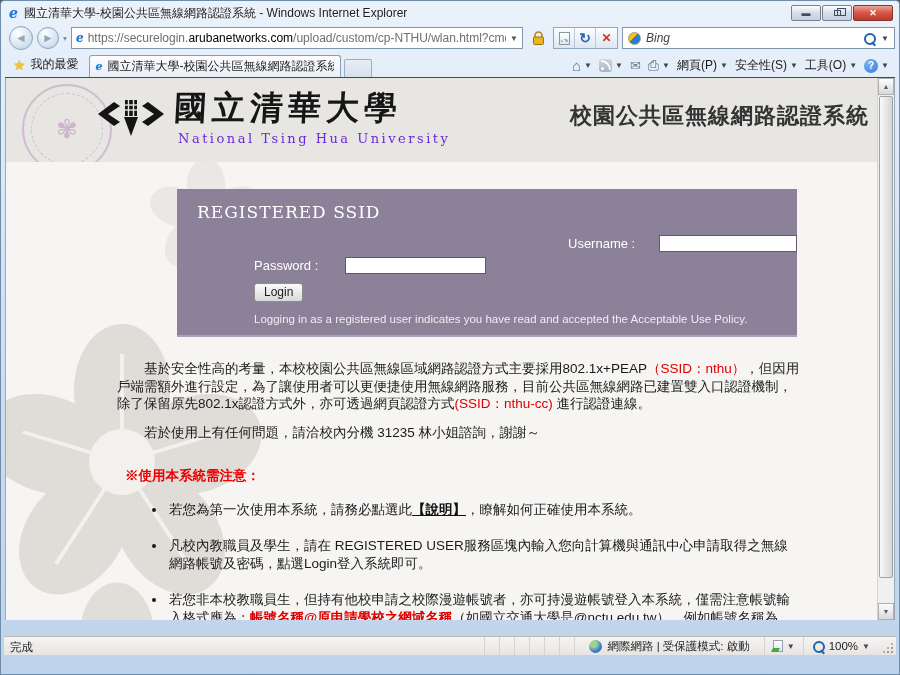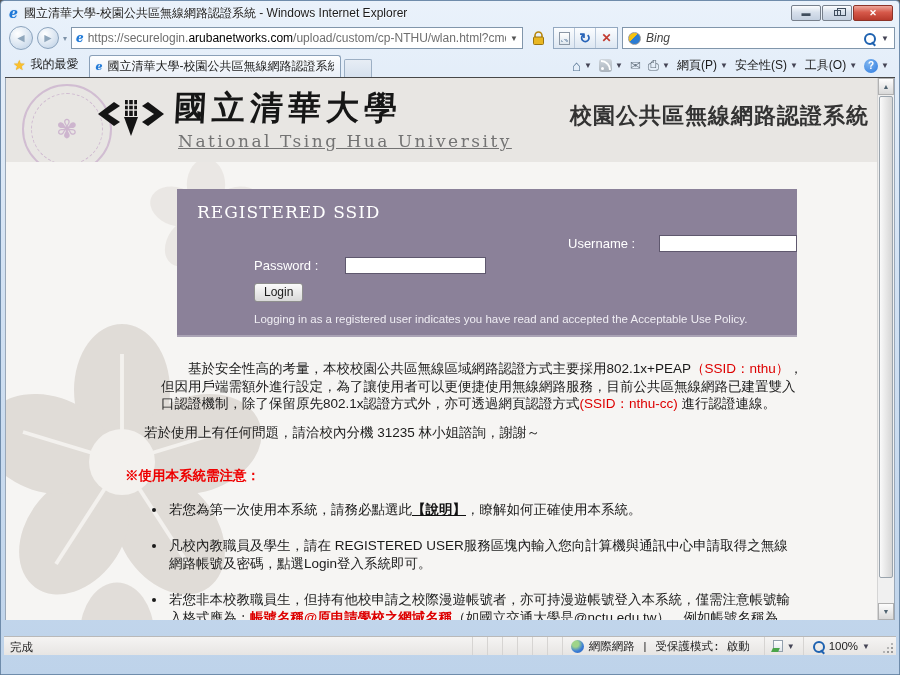--- a/index.html
+++ b/index.html
@@ -75,59 +75,59 @@
   .pagearea{ flex:1; position:relative; overflow:hidden; background:#f6f5f3;}
 
   .banner{ position:relative; height:84px; background:#e8e6e3; overflow:hidden; z-index:2;}
   .seal{ position:absolute; left:16px; top:6px; width:90px; height:90px; border-radius:50%;
     border:2px solid rgba(171,122,182,.5); opacity:.75; }
   .seal:before{ content:""; position:absolute; inset:7px; border:1px dashed rgba(171,122,182,.55); border-radius:50%;}
   .seal-star{ position:absolute; inset:0; display:flex; align-items:center; justify-content:center; color:rgba(171,122,182,.6); font-size:26px;}
   .emblem{ position:absolute; left:92px; top:18px;}
   .uni-zh{ position:absolute; left:168px; top:8px; font-size:33px; font-weight:bold; letter-spacing:5px; color:#161616;
     font-family:"DejaVu Serif", serif; transform:skewX(-3deg);}
-  .uni-en{ position:absolute; left:172px; top:53px; font-size:17px; letter-spacing:2.5px; color:#737373; font-family:"DejaVu Serif", serif;text-decoration:underline;}
+  .uni-en{ position:absolute; left:172px; top:53px; font-size:13px; letter-spacing:2.5px; color:#6d28d9; font-family:"DejaVu Serif", serif;}
   .sys-title{ position:absolute; right:8px; top:23px; font-size:22px; font-weight:600; letter-spacing:1px; color:#333;}
 
   .flower{ position:absolute; z-index:0; }
 
   .bodyarea{ position:relative; z-index:1;}
   .loginbox{ position:relative; margin:27px 0 0 171px; width:620px; height:148px; background:#8b8199; border-bottom:2px solid #aaa3b5;}
   .lb-head{ padding:13px 0 0 20px; color:#fff; font-size:17px; letter-spacing:1px; font-family:"DejaVu Serif", serif;}
   .lb-row{ display:flex; align-items:center; margin:0 0 5px 77px;}
   .lb-row.first{ margin-top:13px;justify-content:flex-end;}
   .lb-label{ width:91px; color:#fff; font-size:13px;}
   .lb-input{ width:138px; height:17px; border:1px solid #5f586e; background:#fff; font-size:12px; padding:0 3px;}
   .lb-input.pw{ width:141px;}
   .lb-btn{ margin:4px 0 0 77px; font-size:12px; color:#1b1b1b; padding:1px 9px 2px;
     background:linear-gradient(#fbfbfb,#d9d9d9); border:1px solid #8e8e8e; border-radius:3px;}
   .lb-note{ margin:11px 0 0 77px; font-size:11.5px; color:#efedf3;}
 
   .textwrap{ padding:23px 74px 0 111px; color:#1a1a1a; font-size:13.5px; line-height:17.5px;}
-  .para{ text-indent:2em; margin-bottom:0;margin-left:44px;}
+  .para{ text-indent:2em; margin-bottom:0;}
   .para2{ text-indent:2em; margin-top:11px;}
   .red{ color:#dd0000;}
   .red-bold{ color:#dd0000; font-weight:bold;}
   .notice-head{ margin-top:26px; margin-left:8px; color:#ee0000; font-weight:bold;}
   ul.notes{ margin:16px 8px 0 50px; padding:0;}
   ul.notes li{ margin-bottom:19px; padding-left:2px;}
   .note-link{ color:#111; font-weight:bold; text-decoration:underline;}
 
   
   .vscroll{ width:17px; background:#f0f0f0; border-left:1px solid #d5d5d5; display:flex; flex-direction:column; }
   .sbtn{ height:17px; background:linear-gradient(#fdfdfd,#d9d9d9); border:1px solid #b0b0b0; display:flex; align-items:center; justify-content:center; font-size:7px; color:#4f6370;}
   .sthumb{ margin:1px 1px; height:482px; background:linear-gradient(90deg,#fafafa,#d5d5d5); border:1px solid #9aa4ad; border-radius:2px;}
   .strack{ flex:1;}
 
   
   .statusbar{ height:19px; flex:0 0 auto; background:linear-gradient(#f5f4f3,#e7e5e3); border-top:1px solid #b9b9b9;
     display:flex; align-items:flex-end; font-size:11.5px; color:#222; margin:16px -1px;}
   .st-left{ flex:1; padding-left:6px;}
   .st-cell{ width:15px; height:100%; border-left:1px solid #d6d4d2;}
-  .st-zone{ display:flex; align-items:center; gap:5px; padding:0 14px 0 8px; border-left:1px solid #d6d4d2; height:100%;font-family:Liberation Mono, monospace;}
+  .st-zone{ display:flex; align-items:center; gap:5px; padding:0 14px 0 14px; border-left:1px solid #d6d4d2; height:100%;}
   .globe{ width:13px; height:13px; border-radius:50%; background:radial-gradient(circle at 35% 30%, #9fd48a 25%, #3b7dd8 60%, #2a5fae); position:relative;}
   .st-tool{ display:flex; align-items:center; gap:4px; padding:0 8px; border-left:1px solid #d6d4d2; height:100%;}
   .st-pageicon{ width:10px; height:12px; background:linear-gradient(#fff,#dfe5ea); border:1px solid #93a0ad; position:relative;}
   .st-pageicon:after{ content:""; position:absolute; left:-2px; bottom:-1px; width:7px; height:4px; background:#4aa54a; transform:skewX(-25deg);}
   .grip{ width:12px; height:12px; position:relative; margin:0 2px 0 4px; align-self:flex-end;}
   .grip:before{ content:""; position:absolute; right:1px; bottom:2px; width:2px; height:2px; background:#9a9a9a;
     box-shadow:-4px 0 #9a9a9a, 0 -4px #9a9a9a, -8px 0 #b5b5b5, -4px -4px #b5b5b5, 0 -8px #b5b5b5;}
 
   .bottomframe{ height:3px; flex:0 0 auto;}
 </style>

